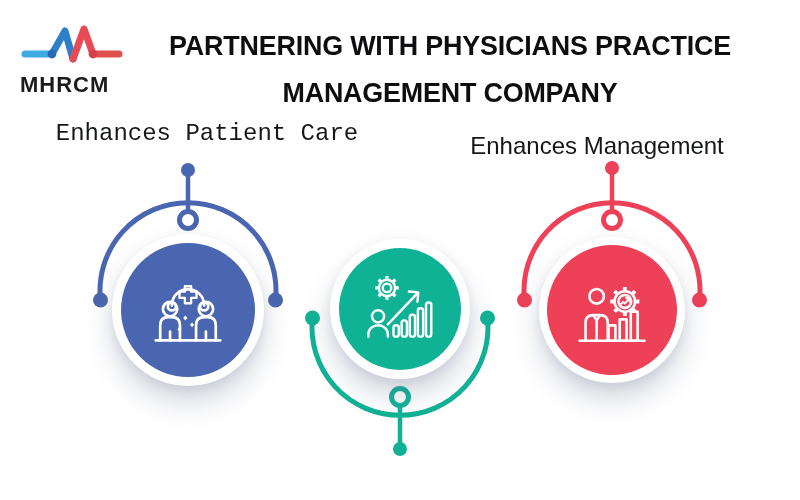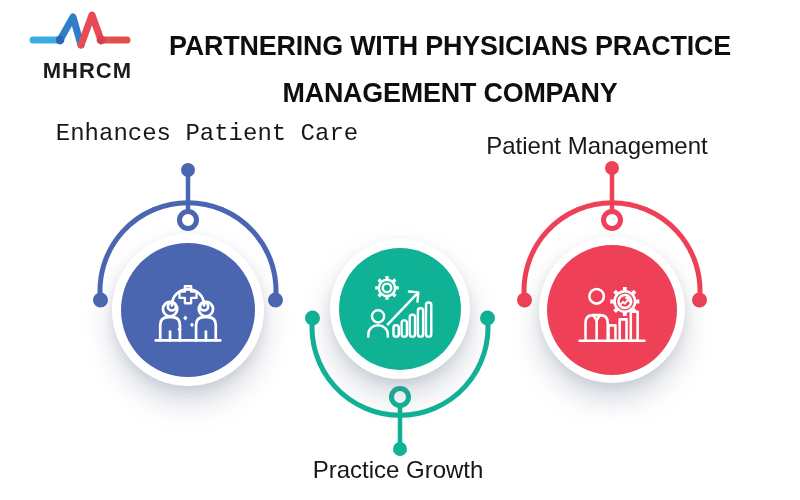--- a/index.html
+++ b/index.html
@@ -1,19 +1,19 @@
 <!DOCTYPE html>
 <html><head>
 <meta charset="utf-8">
 <style>
   html,body{margin:0;padding:0;background:#ffffff;}
   .canvas{position:relative;width:800px;height:500px;background:#ffffff;overflow:hidden;
           font-family:"Liberation Sans", sans-serif;}
   
-  .logo{position:absolute;left:20px;top:8px;width:112px;text-align:right;}
+  .logo{position:absolute;left:20px;top:22px;width:112px;text-align:left;}
   .logo-text{font-size:22px;font-weight:bold;color:#1b1b1b;letter-spacing:1px;margin-top:-2px;}
   
   .title{position:absolute;left:140px;top:22px;width:620px;margin:0;text-align:center;
          font-size:28px;line-height:47px;font-weight:800;color:#0e0e10;letter-spacing:-0.2px;
          transform:scaleX(0.96);transform-origin:50% 0;}
   
   .connectors{position:absolute;left:0;top:0;pointer-events:none;}
   
   .circle-outer{position:absolute;background:#ffffff;border-radius:50%;
                 display:flex;align-items:center;justify-content:center;
@@ -133,16 +133,15 @@
         <path d="M57.5 42 L61 38.5 L63 40.5 L68 34.5" stroke-width="2.4"></path>
         <path d="M64.5 34 H68.5 V38" stroke-width="2.4"></path>
         <rect x="44" y="66" width="8" height="18"></rect>
         <rect x="57" y="59" width="8" height="25"></rect>
         <rect x="70" y="50" width="8" height="34"></rect>
       </svg>
     </div>
   </div>
 
   <div class="node-label" style="left:207px;top:120px;font-family:Liberation Mono, monospace;">Enhances Patient Care</div>
-  <div class="node-label" style="left:398px;top:456px;">Practice Growth</div>
-  <div class="node-label" style="left:597px;top:132px;">Patient Management</div>
+  <div class="node-label" style="left:597px;top:132px;">Enhances Management</div>
 
 </div>
 
 </body></html>

